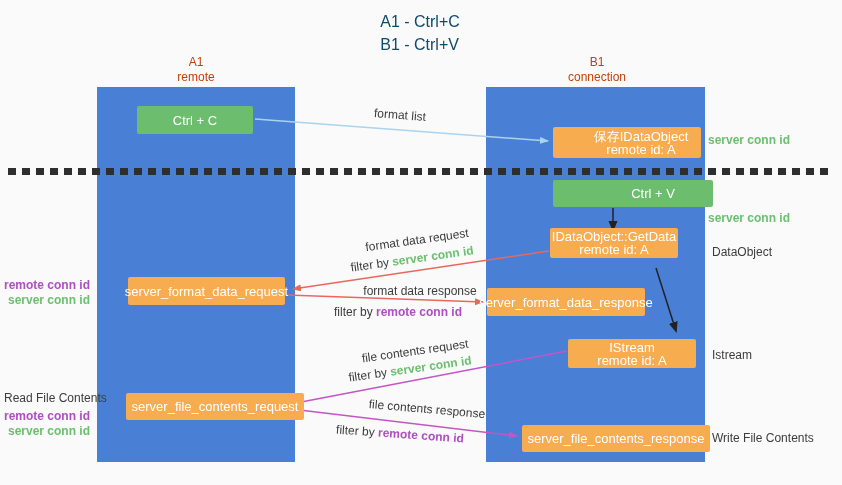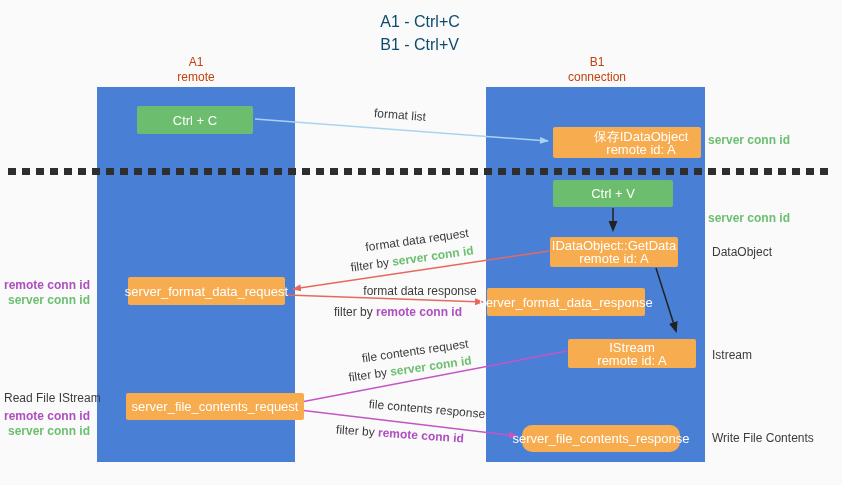--- a/index.html
+++ b/index.html
@@ -102,25 +102,25 @@
 
   <div class="node green" style="left:137px;top:106px;width:116px;height:28px;">
     <span>Ctrl + C</span>
   </div>
 
   <div class="node orange" style="left:553px;top:127px;width:120px;height:31px;padding-left:28px;">
     <span>保存IDataObject</span>
     <span>remote id: A</span>
   </div>
 
-  <div class="node green" style="left:553px;top:180px;width:120px;height:27px;">
+  <div class="node green" style="left:553px;top:180px;width:120px;height:27px;padding-left:40px;">
     <span>Ctrl + V</span>
   </div>
 
-  <div class="node orange" style="left:550px;top:237px;width:128px;height:30px;justify-content:center;">
+  <div class="node orange" style="left:550px;top:228px;width:128px;height:30px;justify-content:center;">
     <span>IDataObject::GetData</span>
     <span>remote id: A</span>
   </div>
 
   <div class="node orange" style="left:128px;top:277px;width:157px;height:28px;">
     <span>server_format_data_request</span>
   </div>
 
   <div class="node orange" style="left:487px;top:288px;width:158px;height:28px;">
     <span>server_format_data_response</span>
@@ -128,35 +128,35 @@
 
   <div class="node orange" style="left:568px;top:339px;width:128px;height:29px;">
     <span>IStream</span>
     <span>remote id: A</span>
   </div>
 
   <div class="node orange" style="left:126px;top:393px;width:178px;height:27px;">
     <span>server_file_contents_request</span>
   </div>
 
-  <div class="node orange" style="left:522px;top:425px;width:158px;height:27px;border-radius:10px;">
+  <div class="node orange" style="left:522px;top:425px;width:188px;height:27px;">
     <span>server_file_contents_response</span>
   </div>
 
   <div class="lbl conn-green" style="left:708px;top:133px;">server conn id</div>
   <div class="lbl conn-green" style="left:708px;top:211px;">server conn id</div>
   <div class="lbl" style="left:712px;top:245px;">DataObject</div>
   <div class="lbl" style="left:712px;top:348px;">Istream</div>
   <div class="lbl" style="left:712px;top:431px;">Write File Contents</div>
 
   <div class="lbl stack-right" style="left:0;top:278px;width:90px;">
     <div class="conn-purple">remote conn id</div>
     <div class="conn-green">server conn id</div>
   </div>
-  <div class="lbl" style="left:4px;top:391px;">Read File IStream</div>
+  <div class="lbl" style="left:4px;top:391px;">Read File Contents</div>
   <div class="lbl stack-right" style="left:0;top:409px;width:90px;">
     <div class="conn-purple">remote conn id</div>
     <div class="conn-green">server conn id</div>
   </div>
 
   <div class="lbl center" style="left:400px;top:115px;transform:translate(-50%,-50%) rotate(4.5deg);">format list</div>
 
   <div class="lbl center" style="left:417px;top:240px;transform:translate(-50%,-50%) rotate(-8deg);">format data request</div>
   <div class="lbl center" style="left:412px;top:259px;transform:translate(-50%,-50%) rotate(-8deg);">
     <span>filter by </span><span class="conn-green">server conn id</span>

